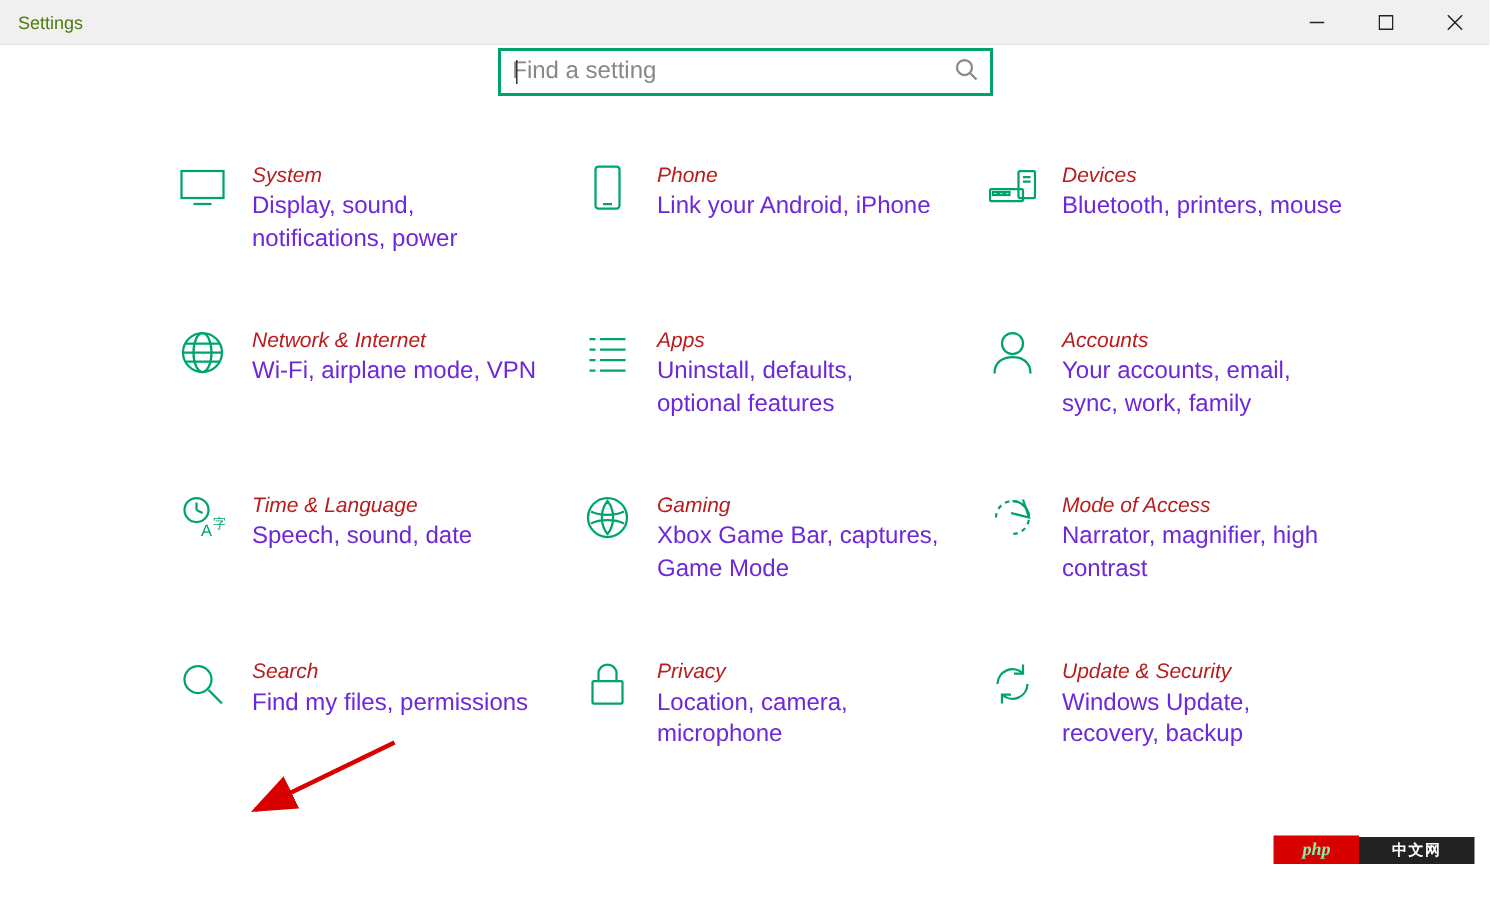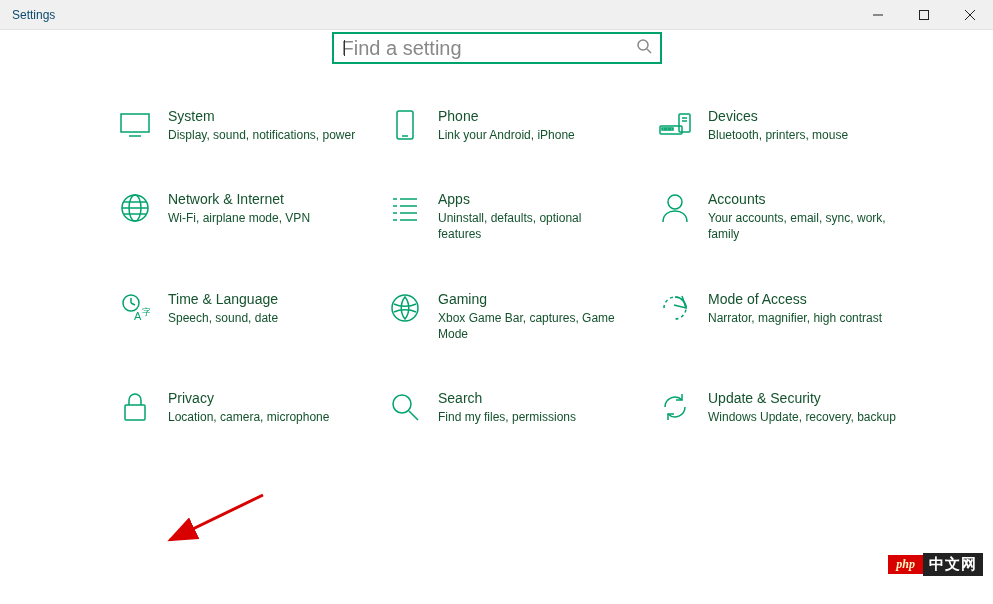--- a/index.html
+++ b/index.html
@@ -15,21 +15,21 @@
   height: 30px;
   background: #f0f0f0;
   display: flex;
   align-items: center;
   justify-content: space-between;
   border-bottom: 1px solid #e5e5e5;
 }
 .titlebar-left {
   padding-left: 12px;
   font-size: 12px;
-  color: #0c4a6e;
+  color: #4d7c0f;
 }
 .titlebar-right { display: flex; }
 .win-btn {
   width: 46px;
   height: 30px;
   display: flex;
   align-items: center;
   justify-content: center;
   cursor: pointer;
 }
@@ -42,21 +42,21 @@
   border: 2px solid #00a36c;
   display: flex;
   align-items: center;
   padding: 0 8px;
   position: relative;
 }
 .search-input {
   border: none;
   outline: none;
   flex: 1;
-  font-size: 20px;
+  font-size: 16px;
   color: #a21caf;
   background: transparent;
 }
 .search-input::placeholder { color: #888; }
 .search-icon { position: absolute; right: 8px; }
 .search-icon svg { stroke: #888; fill: none; stroke-width: 1.5; }
 .caret {
   position: absolute;
   left: 10px;
   top: 6px;
@@ -80,48 +80,48 @@
   width: 34px;
   height: 34px;
   flex-shrink: 0;
   margin-right: 16px;
   display: flex;
   align-items: center;
   justify-content: center;
 }
 .cat-icon svg { stroke: #00a36c; fill: none; stroke-width: 1.5; }
 .cat-text { padding-top: 0; max-width: 190px; }
-.cat-title { font-size: 14px; color: #14532d; margin-bottom: 3px; }
-.cat-desc { font-size: 12px; color: #14532d; line-height: 1.35; }
+.cat-title { font-size: 14px; color: #b91c1c; margin-bottom: 3px; font-style: italic; }
+.cat-desc { font-size: 16px; color: #6d28d9; line-height: 1.35; }
 .arrow {
   position: absolute;
   pointer-events: none;
 }
 .watermark {
   position: absolute;
   right: 10px;
   bottom: 28px;
   display: flex;
   align-items: center;
   font-size: 12px;
   font-weight: bold;
 }
 .watermark .red {
   background: #d90000;
-  color: #fef9c3;
-  padding: 2px 8px;
+  color: #86efac;
+  padding: 2px 19px;
   font-style: italic;
   font-family: Georgia, serif;
 }
 .watermark .blk {
   background: #222;
   color: #fff;
-  padding: 2px 6px;
+  padding: 2px 22px;
   letter-spacing: 1px;
-  font-size: 15px;
+  font-size: 10px;
 }
 </style>
 </head>
 <body>
 
 <div class="titlebar">
   <div class="titlebar-left">Settings</div>
   <div class="titlebar-right">
     <div class="win-btn">
       <svg width="10" height="10">
@@ -291,41 +291,41 @@
           </svg>
       </span>
       <div class="cat-text">
         <div class="cat-title">Mode of Access</div>
         <div class="cat-desc">Narrator, magnifier, high contrast</div>
       </div>
     </div>
 
     <div class="cat">
       <span class="cat-icon">
+        <svg width="30" height="30" viewBox="0 0 30 30">
+            <circle cx="12" cy="12" r="9"></circle>
+            <line x1="19" y1="19" x2="28" y2="28"></line>
+          </svg>
+      </span>
+      <div class="cat-text">
+        <div class="cat-title">Search</div>
+        <div class="cat-desc">Find my files, permissions</div>
+      </div>
+    </div>
+
+    <div class="cat">
+      <span class="cat-icon">
         <svg width="26" height="30" viewBox="0 0 26 30">
             <rect x="3" y="13" width="20" height="15" rx="1"></rect>
             <path d="M7 13 V8 A6 6 0 0 1 19 8 V13"></path>
           </svg>
       </span>
       <div class="cat-text">
         <div class="cat-title">Privacy</div>
         <div class="cat-desc">Location, camera, microphone</div>
-      </div>
-    </div>
-
-    <div class="cat">
-      <span class="cat-icon">
-        <svg width="30" height="30" viewBox="0 0 30 30">
-            <circle cx="12" cy="12" r="9"></circle>
-            <line x1="19" y1="19" x2="28" y2="28"></line>
-          </svg>
-      </span>
-      <div class="cat-text">
-        <div class="cat-title">Search</div>
-        <div class="cat-desc">Find my files, permissions</div>
       </div>
     </div>
 
     <div class="cat">
       <span class="cat-icon">
         <svg width="30" height="30" viewBox="0 0 30 30">
             <path d="M5 15 A10 10 0 0 1 22 8"></path>
             <polyline points="22,2 22,8 16,8" fill="none"></polyline>
             <path d="M25 15 A10 10 0 0 1 8 22"></path>
             <polyline points="8,28 8,22 14,22" fill="none"></polyline>

